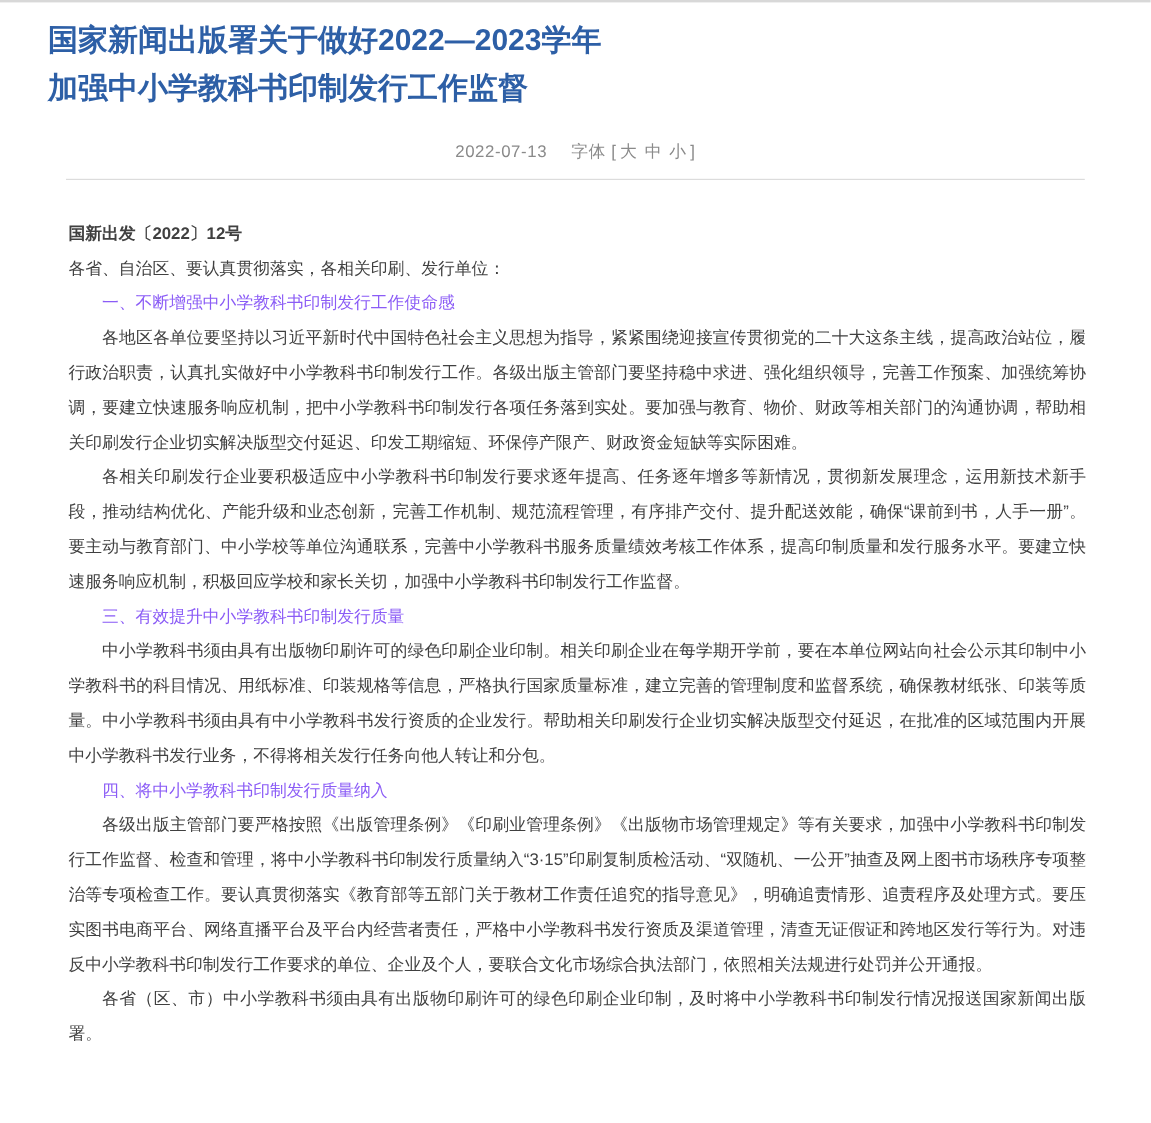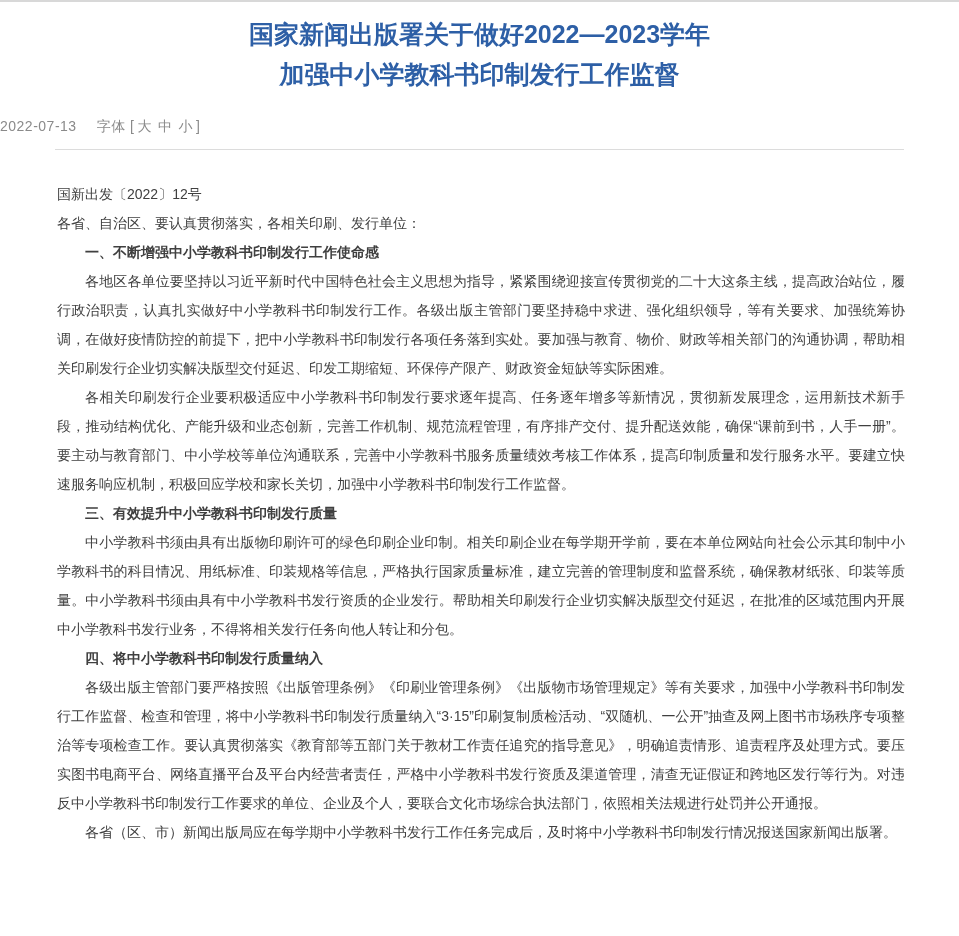--- a/index.html
+++ b/index.html
@@ -6,28 +6,28 @@
   html, body { margin: 0; padding: 0; }
   body {
     width: 959px;
     height: 936px;
     background: #ffffff;
     font-family: "Liberation Sans", sans-serif;
     overflow: hidden;
   }
   .top-border { height: 2px; background: #d8d8d8; }
   .page-title {
-    text-align: center;
     color: #2d5fa6;
     font-size: 25px;
     font-weight: bold;
     line-height: 40px;
     margin: 12px 40px 0 40px;
   }
   .meta-row {
+    text-align: center;
     color: #8a8a8a;
     font-size: 14px;
     margin-top: 24px;
     letter-spacing: 0.5px;
   }
   .meta-row .gap { display: inline-block; width: 20px; }
   .font-size-link { margin: 0 3px; cursor: pointer; }
   .divider {
     border: none;
     border-top: 1px solid #dcdcdc;
@@ -38,25 +38,25 @@
     color: #404040;
     font-size: 14px;
   }
   .article p, .article h2 {
     margin: 0;
     padding: 0;
     font-size: 14px;
     line-height: 29px;
     text-align: justify;
   }
-  .doc-number { text-align: center; }
+  .doc-number { text-align: center; font-weight: bold; }
   .indent { text-indent: 2em; }
   .sec-heading {
-    font-weight: bold;
-    color: #404040;
+    font-weight: normal;
+    color: #8b5cf6;
     text-indent: 2em;
   }
 </style>
 </head>
 <body>
 
 <div class="top-border"></div>
 
 <h1 class="page-title"><span>国家新闻出版署关于做好2022—2023学年</span><br><span>加强中小学教科书印制发行工作监督</span></h1>
 
@@ -66,32 +66,32 @@
 
 <div class="article">
 
   <p class="doc-number">国新出发〔2022〕12号</p>
 
   <p>各省、自治区、要认真贯彻落实，各相关印刷、发行单位：</p>
 
 
   <section>
     <h2 class="sec-heading">一、不断增强中小学教科书印制发行工作使命感</h2>
-    <p class="indent">各地区各单位要坚持以习近平新时代中国特色社会主义思想为指导，紧紧围绕迎接宣传贯彻党的二十大这条主线，提高政治站位，履行政治职责，认真扎实做好中小学教科书印制发行工作。各级出版主管部门要坚持稳中求进、强化组织领导，等有关要求、加强统筹协调，在做好疫情防控的前提下，把中小学教科书印制发行各项任务落到实处。要加强与教育、物价、财政等相关部门的沟通协调，帮助相关印刷发行企业切实解决版型交付延迟、印发工期缩短、环保停产限产、财政资金短缺等实际困难。</p>
+    <p class="indent">各地区各单位要坚持以习近平新时代中国特色社会主义思想为指导，紧紧围绕迎接宣传贯彻党的二十大这条主线，提高政治站位，履行政治职责，认真扎实做好中小学教科书印制发行工作。各级出版主管部门要坚持稳中求进、强化组织领导，完善工作预案、加强统筹协调，要建立快速服务响应机制，把中小学教科书印制发行各项任务落到实处。要加强与教育、物价、财政等相关部门的沟通协调，帮助相关印刷发行企业切实解决版型交付延迟、印发工期缩短、环保停产限产、财政资金短缺等实际困难。</p>
   </section>
 
   <section>
     <p class="indent">各相关印刷发行企业要积极适应中小学教科书印制发行要求逐年提高、任务逐年增多等新情况，贯彻新发展理念，运用新技术新手段，推动结构优化、产能升级和业态创新，完善工作机制、规范流程管理，有序排产交付、提升配送效能，确保“课前到书，人手一册”。要主动与教育部门、中小学校等单位沟通联系，完善中小学教科书服务质量绩效考核工作体系，提高印制质量和发行服务水平。要建立快速服务响应机制，积极回应学校和家长关切，加强中小学教科书印制发行工作监督。</p>
   </section>
 
   <section>
     <h2 class="sec-heading">三、有效提升中小学教科书印制发行质量</h2>
     <p class="indent">中小学教科书须由具有出版物印刷许可的绿色印刷企业印制。相关印刷企业在每学期开学前，要在本单位网站向社会公示其印制中小学教科书的科目情况、用纸标准、印装规格等信息，严格执行国家质量标准，建立完善的管理制度和监督系统，确保教材纸张、印装等质量。中小学教科书须由具有中小学教科书发行资质的企业发行。帮助相关印刷发行企业切实解决版型交付延迟，在批准的区域范围内开展中小学教科书发行业务，不得将相关发行任务向他人转让和分包。</p>
   </section>
 
   <section>
     <h2 class="sec-heading">四、将中小学教科书印制发行质量纳入</h2>
     <p class="indent">各级出版主管部门要严格按照《出版管理条例》《印刷业管理条例》《出版物市场管理规定》等有关要求，加强中小学教科书印制发行工作监督、检查和管理，将中小学教科书印制发行质量纳入“3·15”印刷复制质检活动、“双随机、一公开”抽查及网上图书市场秩序专项整治等专项检查工作。要认真贯彻落实《教育部等五部门关于教材工作责任追究的指导意见》，明确追责情形、追责程序及处理方式。要压实图书电商平台、网络直播平台及平台内经营者责任，严格中小学教科书发行资质及渠道管理，清查无证假证和跨地区发行等行为。对违反中小学教科书印制发行工作要求的单位、企业及个人，要联合文化市场综合执法部门，依照相关法规进行处罚并公开通报。</p>
   </section>
 
-  <p class="indent">各省（区、市）新闻出版局应在每学期中小学教科书发行工作任务完成后，及时将中小学教科书印制发行情况报送国家新闻出版署。</p>
+  <p class="indent">各省（区、市）中小学教科书须由具有出版物印刷许可的绿色印刷企业印制，及时将中小学教科书印制发行情况报送国家新闻出版署。</p>
 
 </div>
 
 </body></html>

